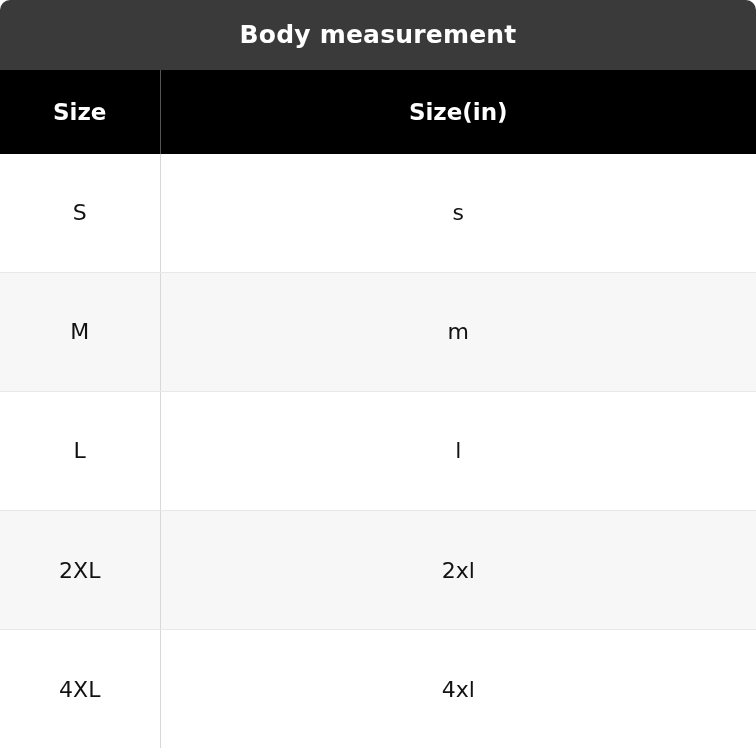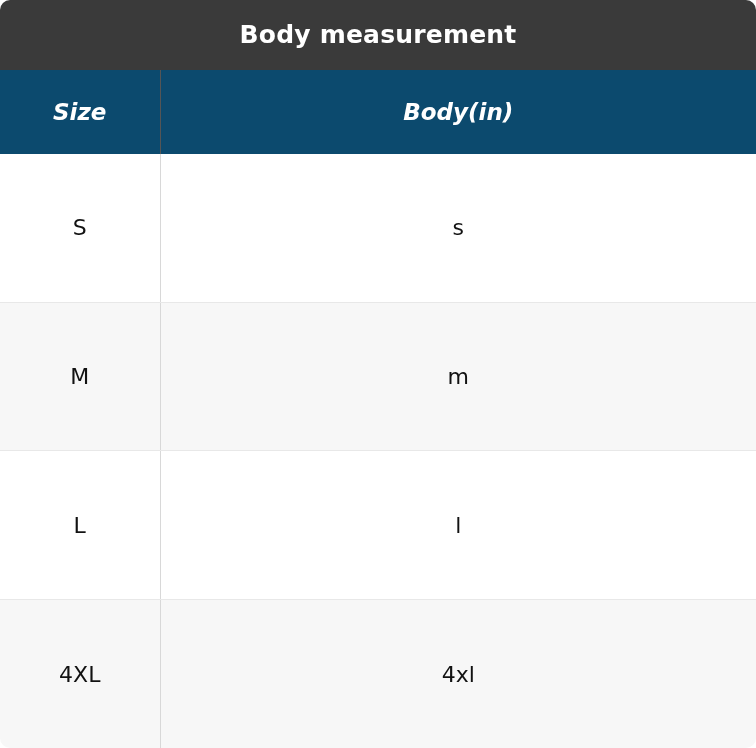--- a/index.html
+++ b/index.html
@@ -35,29 +35,28 @@
   }
   table {
     border-collapse: collapse;
     width: 100%;
     table-layout: fixed;
     flex: 1 1 auto;
   }
   col.size-col { width: 160px; }
   col.value-col { width: 596px; }
   thead th {
-    background: #0c4a6e;
+    background: #000000;
     color: #ffffff;
     font-size: 23px;
     font-weight: bold;
     height: 82px;
     text-align: center;
     vertical-align: middle;
     border: none;
-    font-style: italic;
   }
   thead th.size-head {
     border-right: 1px solid #555555;
   }
   tbody td {
     font-size: 22px;
     color: #121212;
     text-align: center;
     vertical-align: middle;
     height: 84px;
@@ -83,35 +82,39 @@
 <div class="table-wrap">
   <div class="caption">Body measurement</div>
   <table>
     <colgroup>
       <col class="size-col">
       <col class="value-col">
     </colgroup>
     <thead>
       <tr>
         <th class="size-head">Size</th>
-        <th>Body(in)</th>
+        <th>Size(in)</th>
       </tr>
     </thead>
     <tbody>
       <tr>
         <td class="size-cell">S</td>
         <td>s</td>
       </tr>
       <tr>
         <td class="size-cell">M</td>
         <td>m</td>
       </tr>
       <tr>
         <td class="size-cell">L</td>
         <td>l</td>
       </tr>
       <tr>
+        <td class="size-cell">2XL</td>
+        <td>2xl</td>
+      </tr>
+      <tr>
         <td class="size-cell">4XL</td>
         <td>4xl</td>
       </tr>
     </tbody>
   </table>
 </div>
 
 </body></html>

